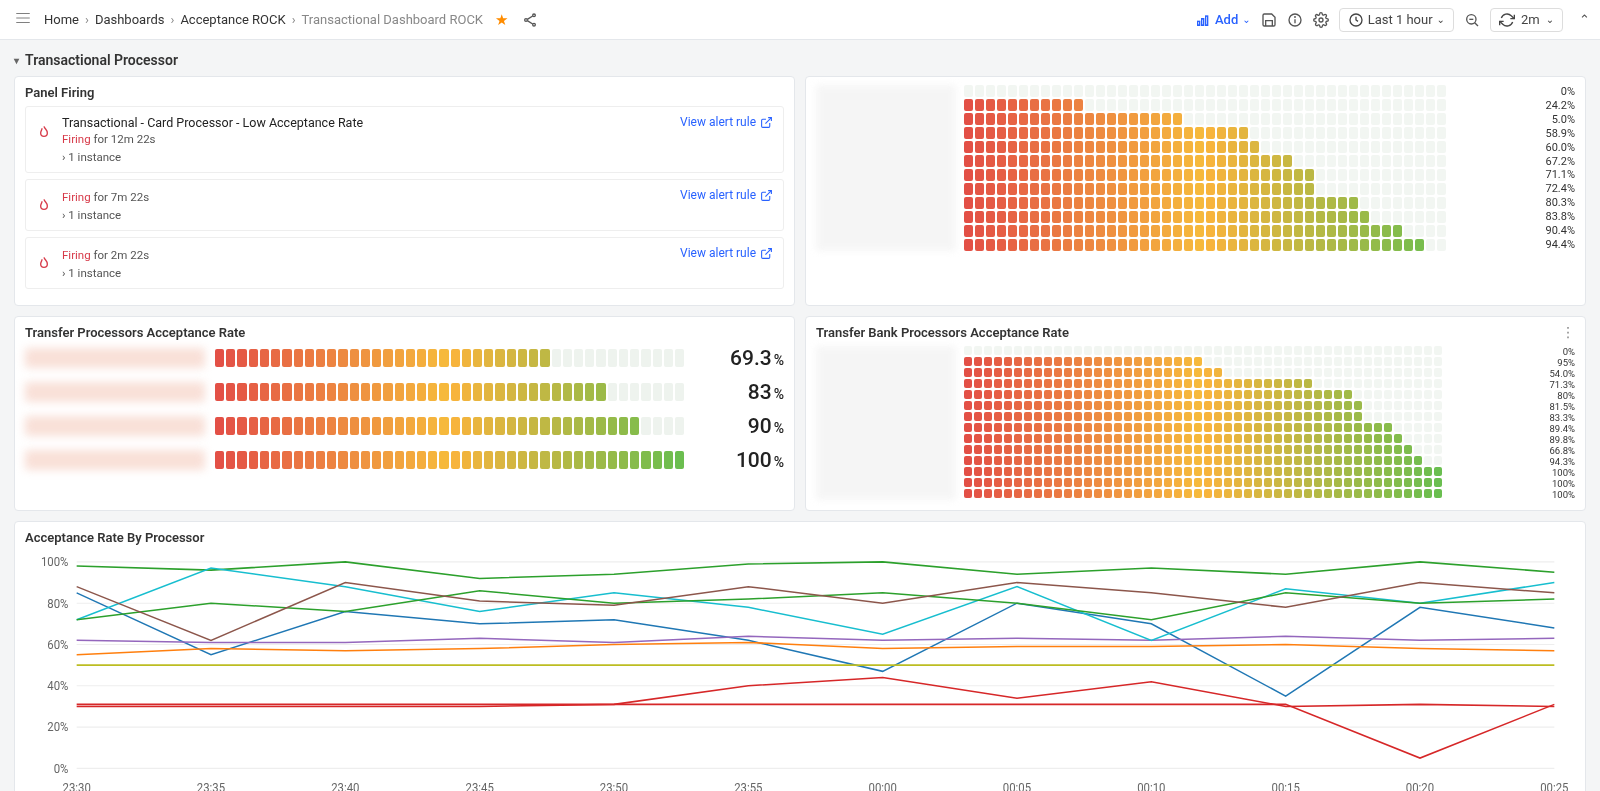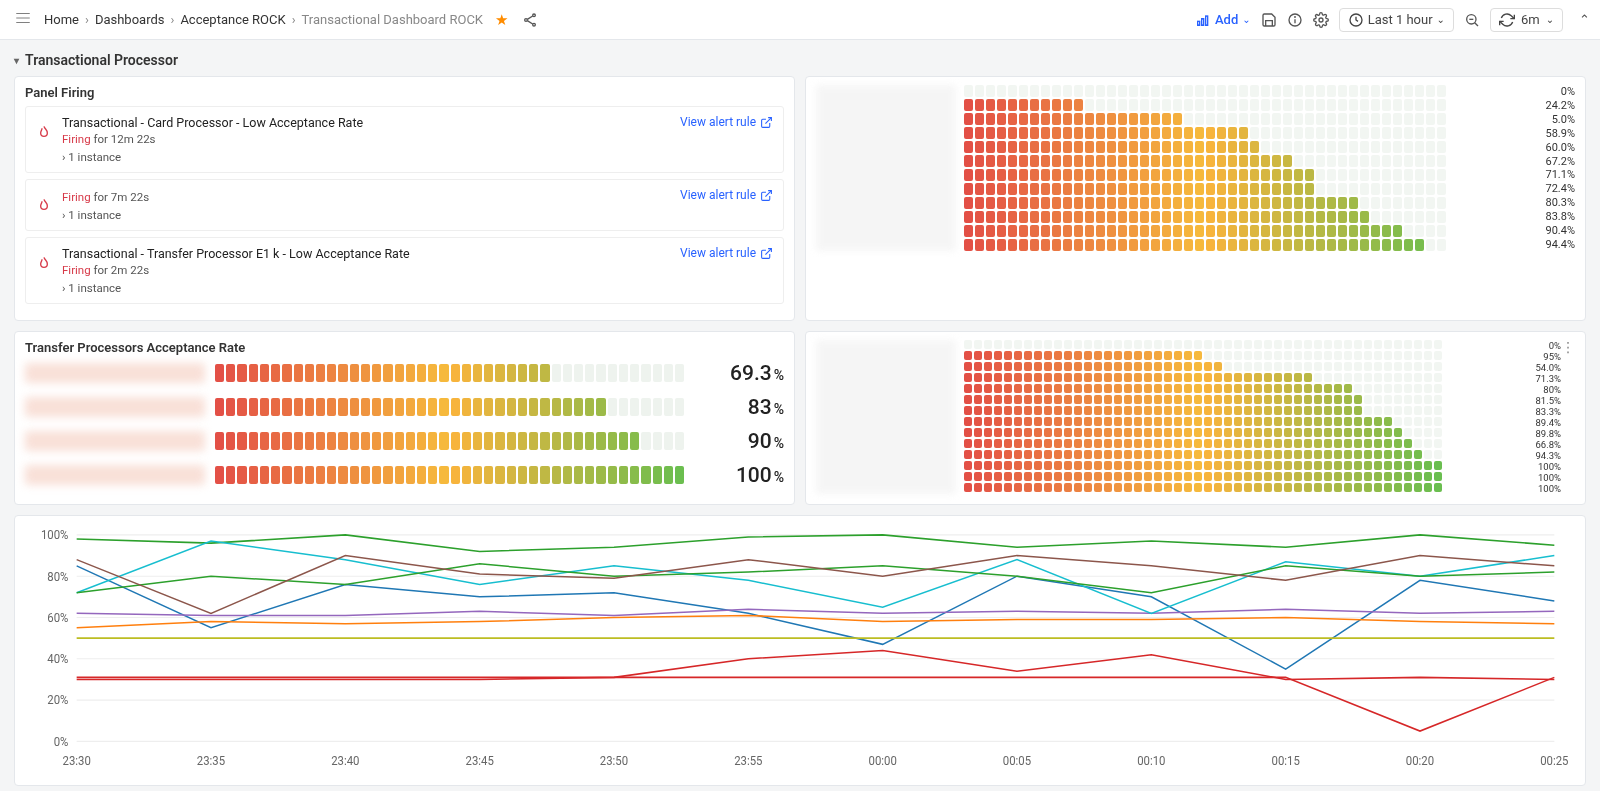--- a/index.html
+++ b/index.html
@@ -128,21 +128,21 @@
           <line x1="21" y1="21" x2="16" y2="16"></line>
           <line x1="8" y1="11" x2="14" y2="11"></line>
         </svg>
     </span>
     <span class="refresh-group">
       <svg class="ic" viewBox="0 0 24 24">
           <polyline points="23 4 23 10 17 10"></polyline>
           <polyline points="1 20 1 14 7 14"></polyline>
           <path d="M3.51 9a9 9 0 0 1 14.85-3.36L23 10M1 14l4.64 4.36A9 9 0 0 0 20.49 15"></path>
         </svg>
-      <span>6m</span>
+      <span>2m</span>
       <span style="font-size:10px;">⌄</span>
     </span>
     <span class="collapse-btn">⌃</span>
   </div>
 </div>
 
 <div class="content">
 
   <div class="row-title">
     <span class="caret">▾</span>
@@ -184,21 +184,20 @@
                 <polyline points="15 3 21 3 21 9"></polyline>
                 <line x1="10" y1="14" x2="21" y2="3"></line>
               </svg>
     </span></div>
           <div class="alert-item">
     <span class="fire">
       <svg class="ic" viewBox="0 0 24 24" style="stroke:#d73a49">
                 <path d="M12 2c1 4 5 5 5 10a5 5 0 0 1-10 0c0-3 2-4 2-7"></path>
               </svg>
     </span>
-    <div class="alert-name">Transactional - Transfer Processor E1                   k - Low Acceptance Rate</div>
     <span class="alert-sub">Firing <span class="dur">for 2m 22s</span></span>
     <div class="alert-inst">› 1 instance</div>
     <span class="view-rule">View alert rule
       <svg class="ic" viewBox="0 0 24 24" style="width:13px;height:13px;stroke:#2962ff">
                 <path d="M18 13v6a2 2 0 0 1-2 2H5a2 2 0 0 1-2-2V8a2 2 0 0 1 2-2h6"></path>
                 <polyline points="15 3 21 3 21 9"></polyline>
                 <line x1="10" y1="14" x2="21" y2="3"></line>
               </svg>
     </span></div>
         </div>
@@ -974,20 +973,21 @@
               <div class="gauge-seg" style="background: rgb(114, 189, 78);"></div>
               <div class="gauge-seg" style="background: rgb(107, 190, 79);"></div>
             </div>
             <div class="gauge-value">100<span class="pct">%</span></div>
           </div>
         </div>
     </div>
 
     <div class="panel small">
       <span class="panel-more">⋮</span>
+      <div class="panel-title">Transfer Bank Processors Acceptance Rate</div>
       <div class="waffle-wrap">
         <div class="legend-box"></div>
         <div class="waffle" id="waffle-bank">
             <div class="waffle-row">
               <div class="waffle-cell" style="background: rgb(230, 238, 230); opacity: 0.5;"></div>
               <div class="waffle-cell" style="background: rgb(230, 238, 230); opacity: 0.5;"></div>
               <div class="waffle-cell" style="background: rgb(230, 238, 230); opacity: 0.5;"></div>
               <div class="waffle-cell" style="background: rgb(230, 238, 230); opacity: 0.5;"></div>
               <div class="waffle-cell" style="background: rgb(230, 238, 230); opacity: 0.5;"></div>
               <div class="waffle-cell" style="background: rgb(230, 238, 230); opacity: 0.5;"></div>
@@ -1699,20 +1699,21 @@
             <div>94.3%</div>
             <div>100%</div>
             <div>100%</div>
             <div>100%</div>
           </div>
       </div>
     </div>
   </div>
 
   <div class="chart-panel">
+    <div class="panel-title">Acceptance Rate By Processor</div>
     <svg class="line-chart" id="linechart" preserveAspectRatio="none" viewBox="0 0 1500 230">
         <line x1="50" y1="200" x2="1480" y2="200" stroke="#eee"></line>
         <text x="42" y="204" text-anchor="end" font-size="11" fill="#666">0%</text>
         <line x1="50" y1="162" x2="1480" y2="162" stroke="#eee"></line>
         <text x="42" y="166" text-anchor="end" font-size="11" fill="#666">20%</text>
         <line x1="50" y1="124" x2="1480" y2="124" stroke="#eee"></line>
         <text x="42" y="128" text-anchor="end" font-size="11" fill="#666">40%</text>
         <line x1="50" y1="86" x2="1480" y2="86" stroke="#eee"></line>
         <text x="42" y="90" text-anchor="end" font-size="11" fill="#666">60%</text>
         <line x1="50" y1="47.99999999999999" x2="1480" y2="47.99999999999999" stroke="#eee"></line>

